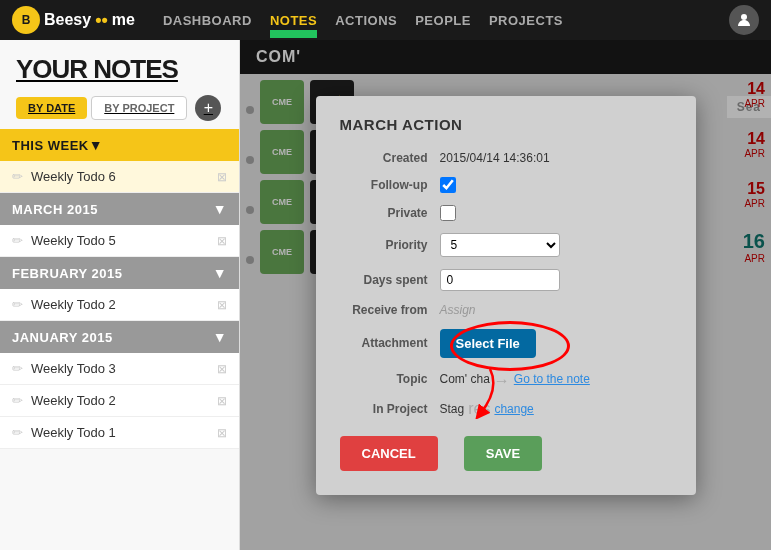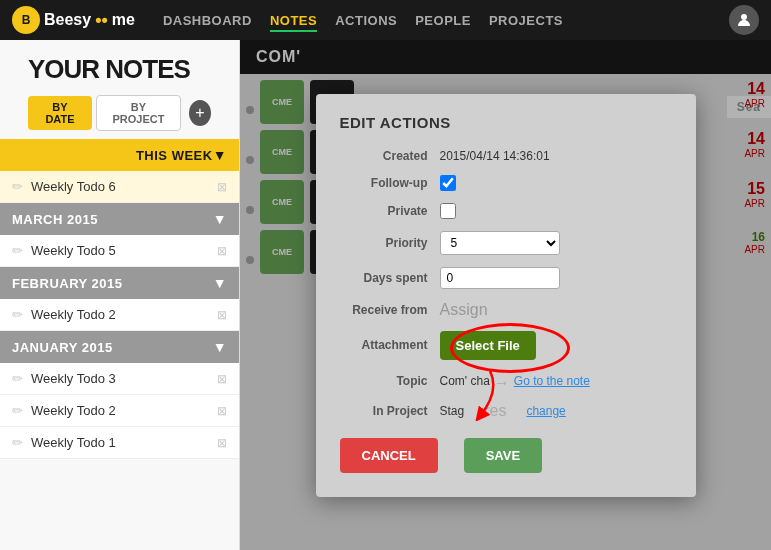--- a/index.html
+++ b/index.html
@@ -42,21 +42,21 @@
     }
     .nav-links li a {
       color: #aaa;
       text-decoration: none;
       font-size: 13px;
       font-weight: bold;
       letter-spacing: 0.5px;
     }
     .nav-links li.active a {
       color: #f5c518;
-      border-bottom: 2px solid #22c55e;
+      border-bottom: 8px solid #22c55e;
       padding-bottom: 2px;
     }
     .nav-avatar {
       margin-left: auto;
       width: 30px;
       height: 30px;
       background: #555;
       border-radius: 50%;
       display: flex;
       align-items: center;
@@ -73,21 +73,22 @@
 
     
     .sidebar {
       width: 240px;
       background: #f8f8f8;
       border-right: 1px solid #ddd;
       overflow-y: auto;
       flex-shrink: 0;
     }
     .sidebar-header {
-      padding: 14px 28px 8px;
+      padding: 14px 16px 8px;
+      text-decoration: underline;
     }
     .your-notes-title {
       font-size: 26px;
       font-weight: 900;
       color: #1a1a1a;
       letter-spacing: -1px;
       margin-bottom: 10px;
     }
     .filter-buttons {
       display: flex;
@@ -125,21 +126,21 @@
       justify-content: center;
       margin-left: 4px;
     }
 
     
     .section-header {
       background: #f5c518;
       padding: 8px 12px;
       display: flex;
       align-items: center;
-      justify-content: flex-end;
+      justify-content: flex-start;
       cursor: pointer;
     }
     .section-header span {
       font-weight: 900;
       font-size: 13px;
       color: #1a1a1a;
       letter-spacing: 0.5px;
     }
     .section-header .chevron {
       color: #1a1a1a;
@@ -269,25 +270,26 @@
     }
     .modal-input {
       padding: 3px 6px;
       border: 1px solid #aaa;
       border-radius: 3px;
       background: white;
       font-size: 12px;
       width: 120px;
     }
     .modal-assign {
-      font-size: 16px;
+      font-size: 12px;
       color: #999;
+      font-style: italic;
     }
     .select-file-btn {
-      background: #4d7c0f;
+      background: #0369a1;
       color: white;
       border: none;
       border-radius: 4px;
       padding: 7px 16px;
       font-size: 13px;
       font-weight: bold;
       cursor: pointer;
     }
     .modal-link {
       color: #2d8ae0;
@@ -483,29 +485,29 @@
         <div style="background:#6aaa5a;width:44px;height:44px;border-radius:4px;display:flex;align-items:center;justify-content:center;flex-shrink:0;">
           <span style="color:white;font-size:9px;font-weight:bold;">CME</span>
         </div>
         <div style="background:#222;width:44px;height:44px;border-radius:4px;display:flex;align-items:center;justify-content:center;flex-shrink:0;">
           <svg width="24" height="24" viewBox="0 0 24 24">
               <path fill="#f5c518" d="M9 16.17L4.83 12l-1.42 1.41L9 19 21 7l-1.41-1.41z"></path>
             </svg>
         </div>
         <span style="font-size:11px;color:#444;margin-left:4px;">pour intégration sur site web</span>
         <div style="position:absolute;right:0;top:0;">
-          <div style="font-weight:bold;font-size:12px;color:#4d7c0f;text-align:right;">16</div>
+          <div style="font-weight:bold;font-size:20px;color:#0f766e;text-align:left;">16</div>
           <div style="font-size:10px;color:#c00;text-align:right;">APR</div>
         </div>
       </div>
     </div>
 
     <div class="modal-overlay">
       <div class="modal">
-        <div class="modal-title">EDIT ACTIONS</div>
+        <div class="modal-title">MARCH ACTION</div>
 
         <div class="modal-row">
           <span class="modal-label">Created</span>
           <span class="modal-value">2015/04/14 14:36:01</span>
         </div>
 
 
         <div class="modal-row">
           <span class="modal-label">Follow-up</span>
           <input type="checkbox" class="modal-checkbox" checked="" style="">
@@ -554,21 +556,21 @@
         <div class="modal-row">
           <span class="modal-label">Topic</span>
           <span class="modal-value">Com' cha</span>
           <span style="color:#aaa;margin:0 4px;">→</span>
           <a class="modal-link">Go to the note</a>
         </div>
 
         <div class="modal-row">
           <span class="modal-label">In Project</span>
           <span class="modal-value">Stag</span>
-          <span style="color:#aaa;margin:0 20px;">res</span>
+          <span style="color:#aaa;margin:0 4px;">res</span>
           <a class="modal-link">change</a>
         </div>
 
         <div class="modal-footer">
           <button class="cancel-btn">CANCEL</button>
           <button class="save-btn">SAVE</button>
         </div>
       </div>
     </div>
   </div>

